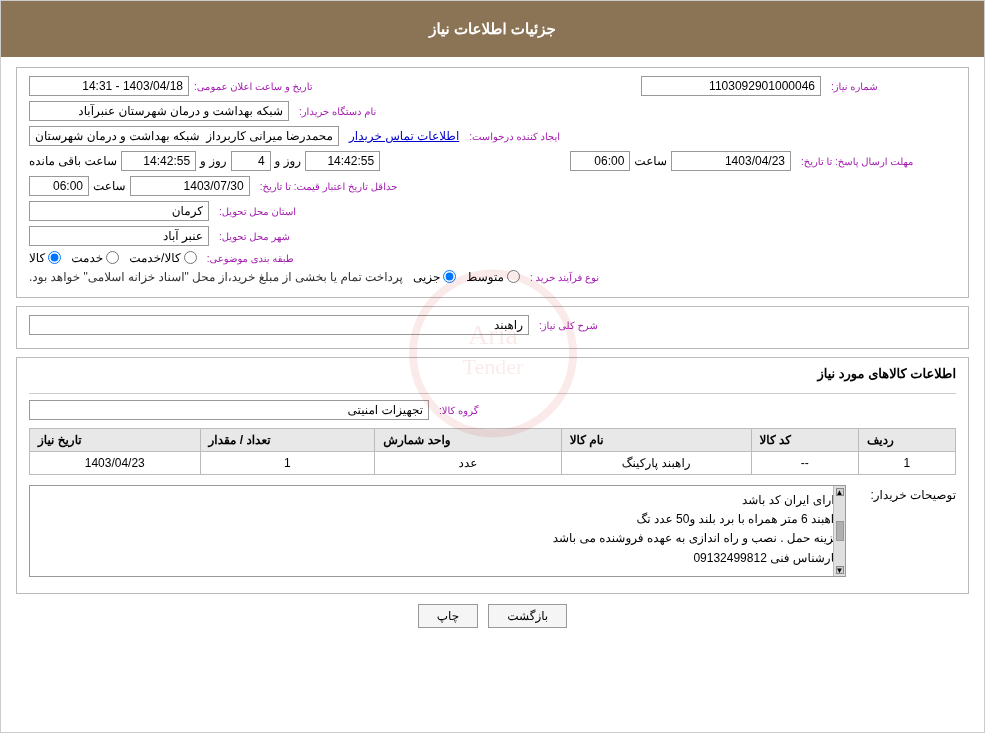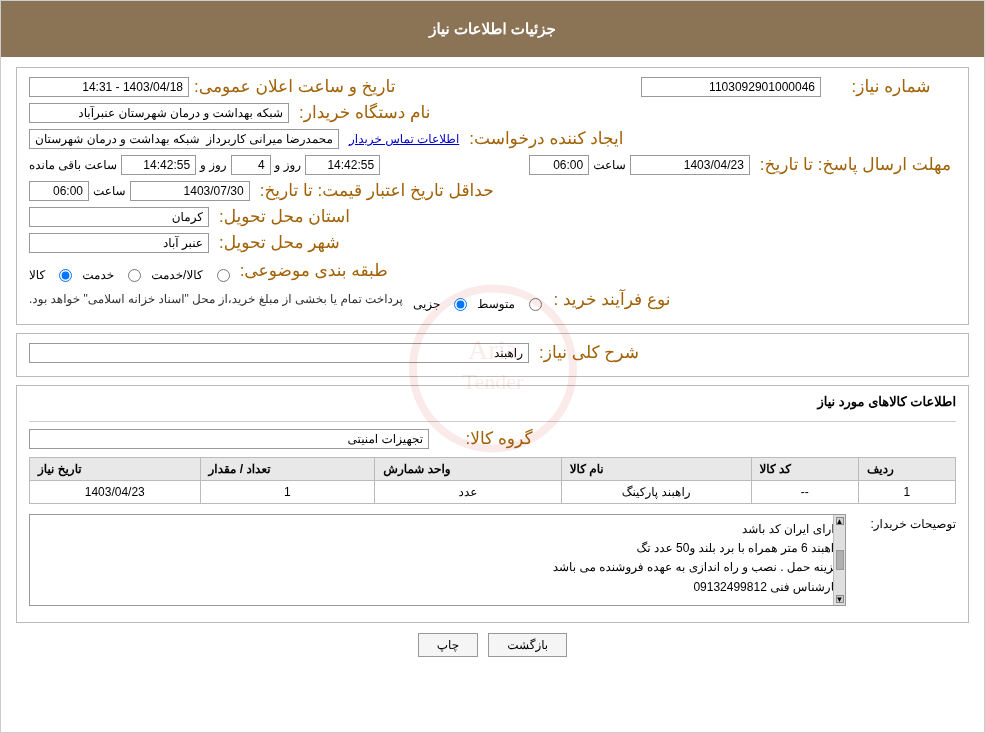--- a/index.html
+++ b/index.html
@@ -28,27 +28,27 @@
       padding: 10px 15px;
     }
     
     .form-row {
       display: flex;
       align-items: center;
       margin-bottom: 5px;
       justify-content: flex-end;
     }
     .form-row .label {
-      font-size: 17px;
+      font-size: 10px;
       white-space: nowrap;
       margin-right: 5px;
       margin-left: 10px;
-      color: #a16207;
+      color: #a21caf;
       min-width: 120px;
-      text-align: center;
+      text-align: left;
     }
     .input-box {
       border: 1px solid #999;
       background: #fff;
       padding: 2px 5px;
       font-size: 12px;
       font-family: Tahoma, Arial, sans-serif;
       direction: rtl;
     }
     .input-wide { width: 260px; }
@@ -61,23 +61,22 @@
       cursor: pointer;
       font-size: 12px;
     }
     .radio-group {
       display: flex;
       align-items: center;
       gap: 10px;
     }
     .radio-item {
       display: flex;
-      align-items: flex-end;
-      gap: 14px;
-      margin-top: 10px;
+      align-items: flex-start;
+      gap: 3px;
     }
     
     .section-title {
       font-size: 13px;
       font-weight: bold;
       color: #000;
       margin-bottom: 6px;
       border-bottom: 1px solid #ccc;
       padding-bottom: 12px;
     }

